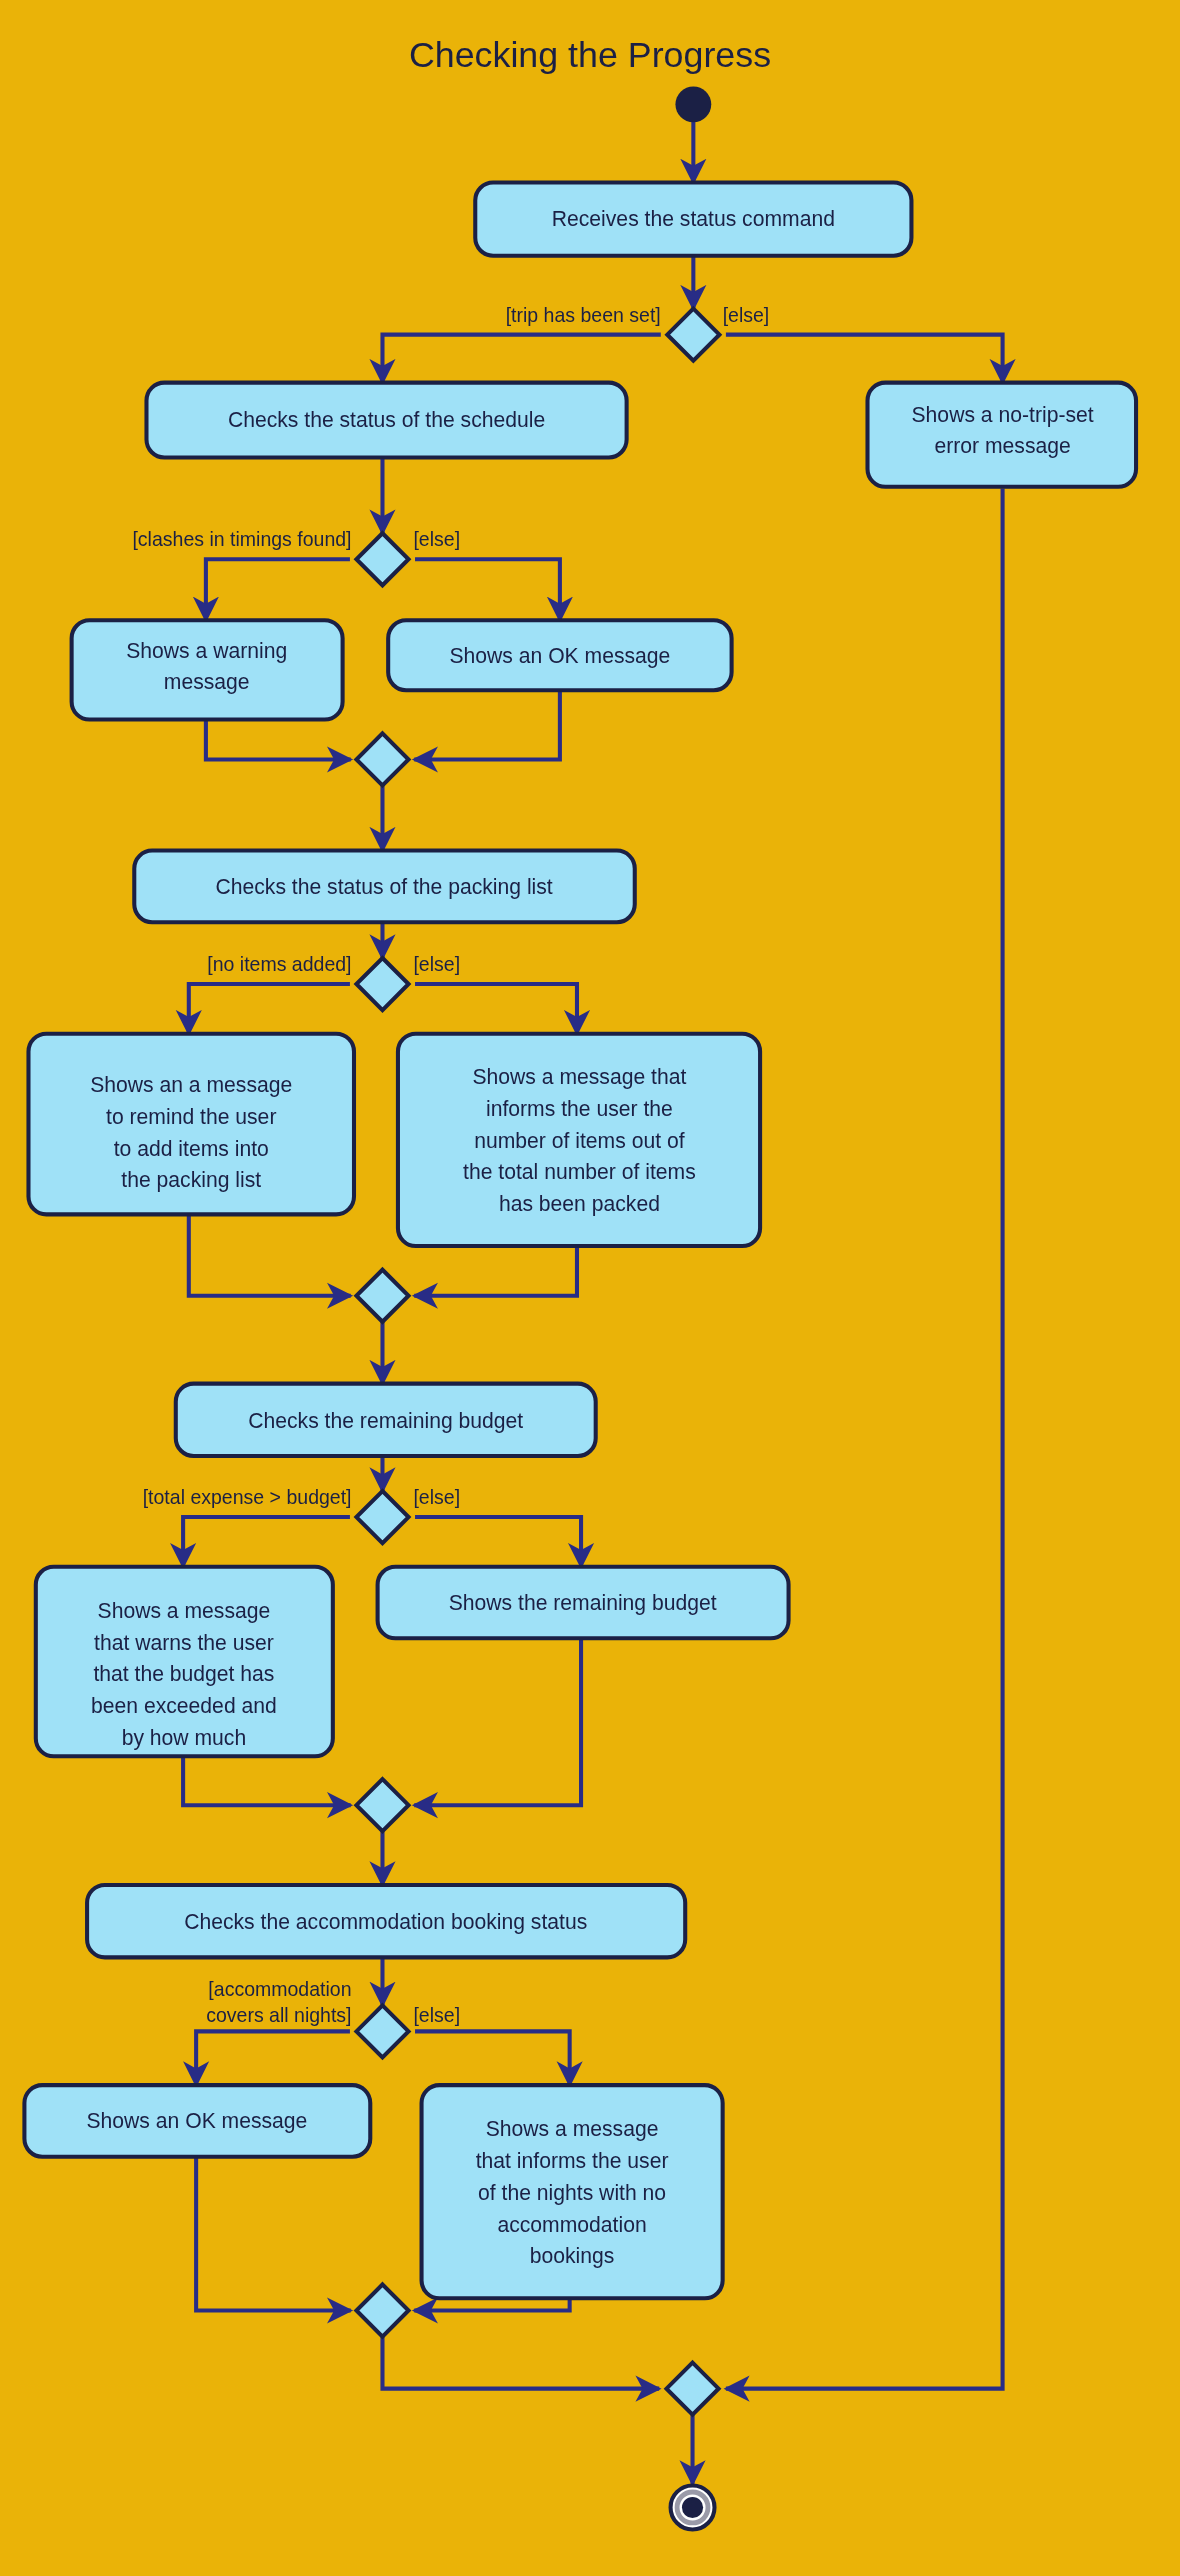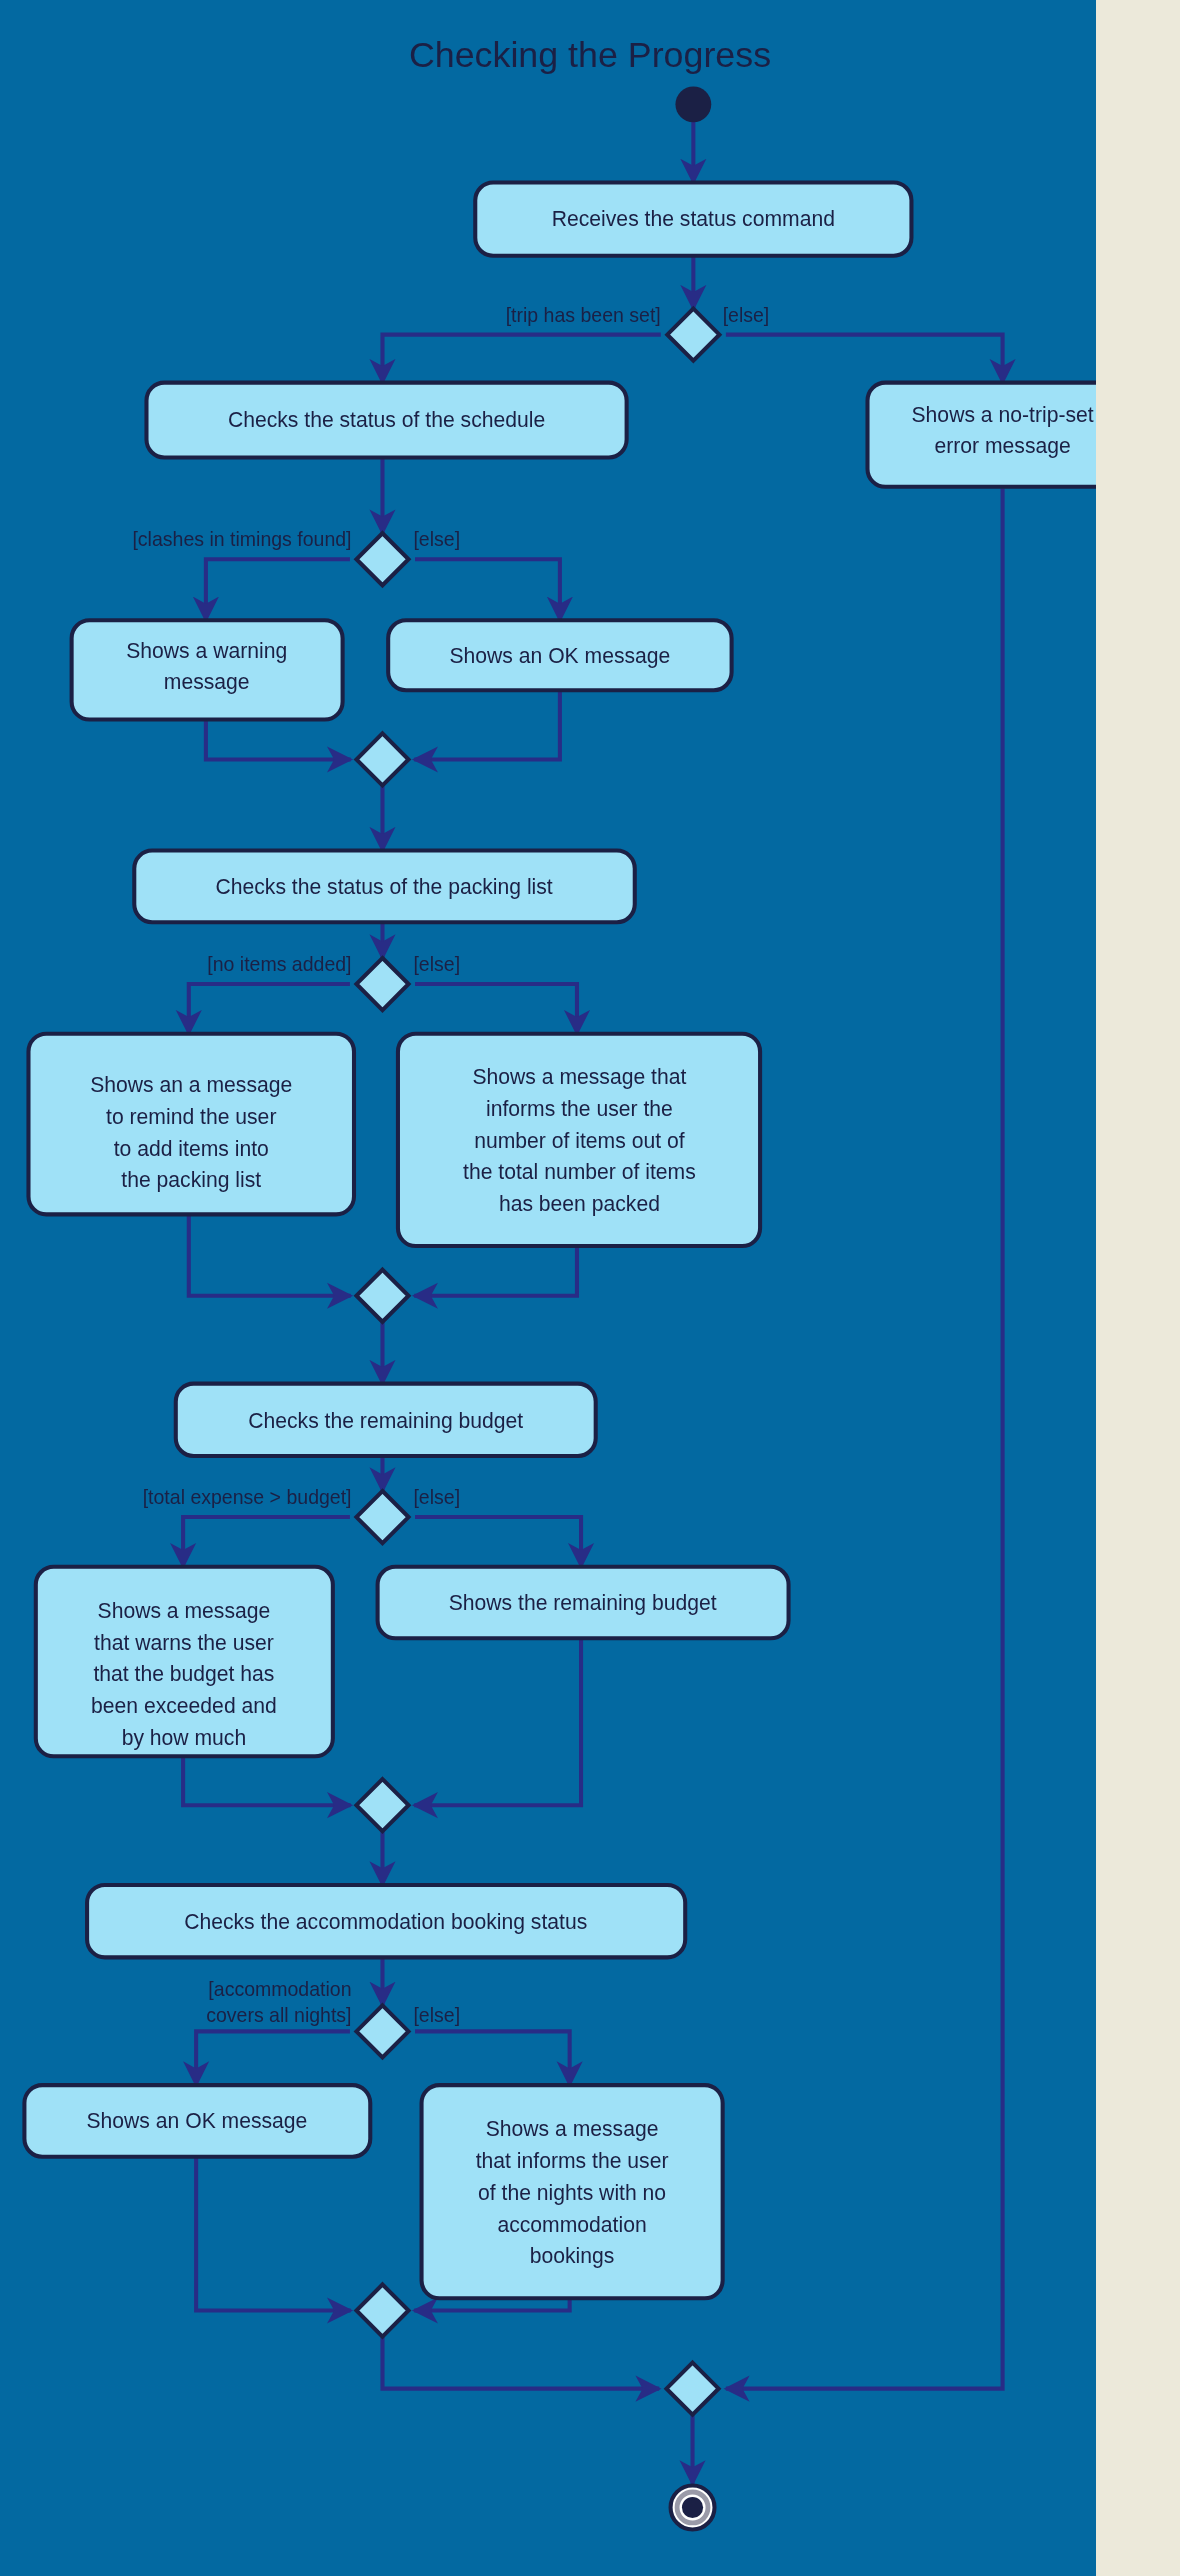--- a/index.html
+++ b/index.html
@@ -2,23 +2,23 @@
 <html style="font-size:13px"><head>
 <meta charset="utf-8">
 <style>
   html, body {
     margin: 0;
     padding: 0;
     background: #ece9da;
   }
   #diagram-root {
     position: relative;
-    width: 1096px;
+    width: 1180px;
     height: 2576px;
-    background: #0369a1;
+    background: #eab308;
     font-family: "Liberation Sans", sans-serif;
     overflow: hidden;
   }
   svg.layer {
     position: absolute;
     top: 0; left: 0;
     width: 1180px;
     height: 2576px;
   }
   .diag-title {

